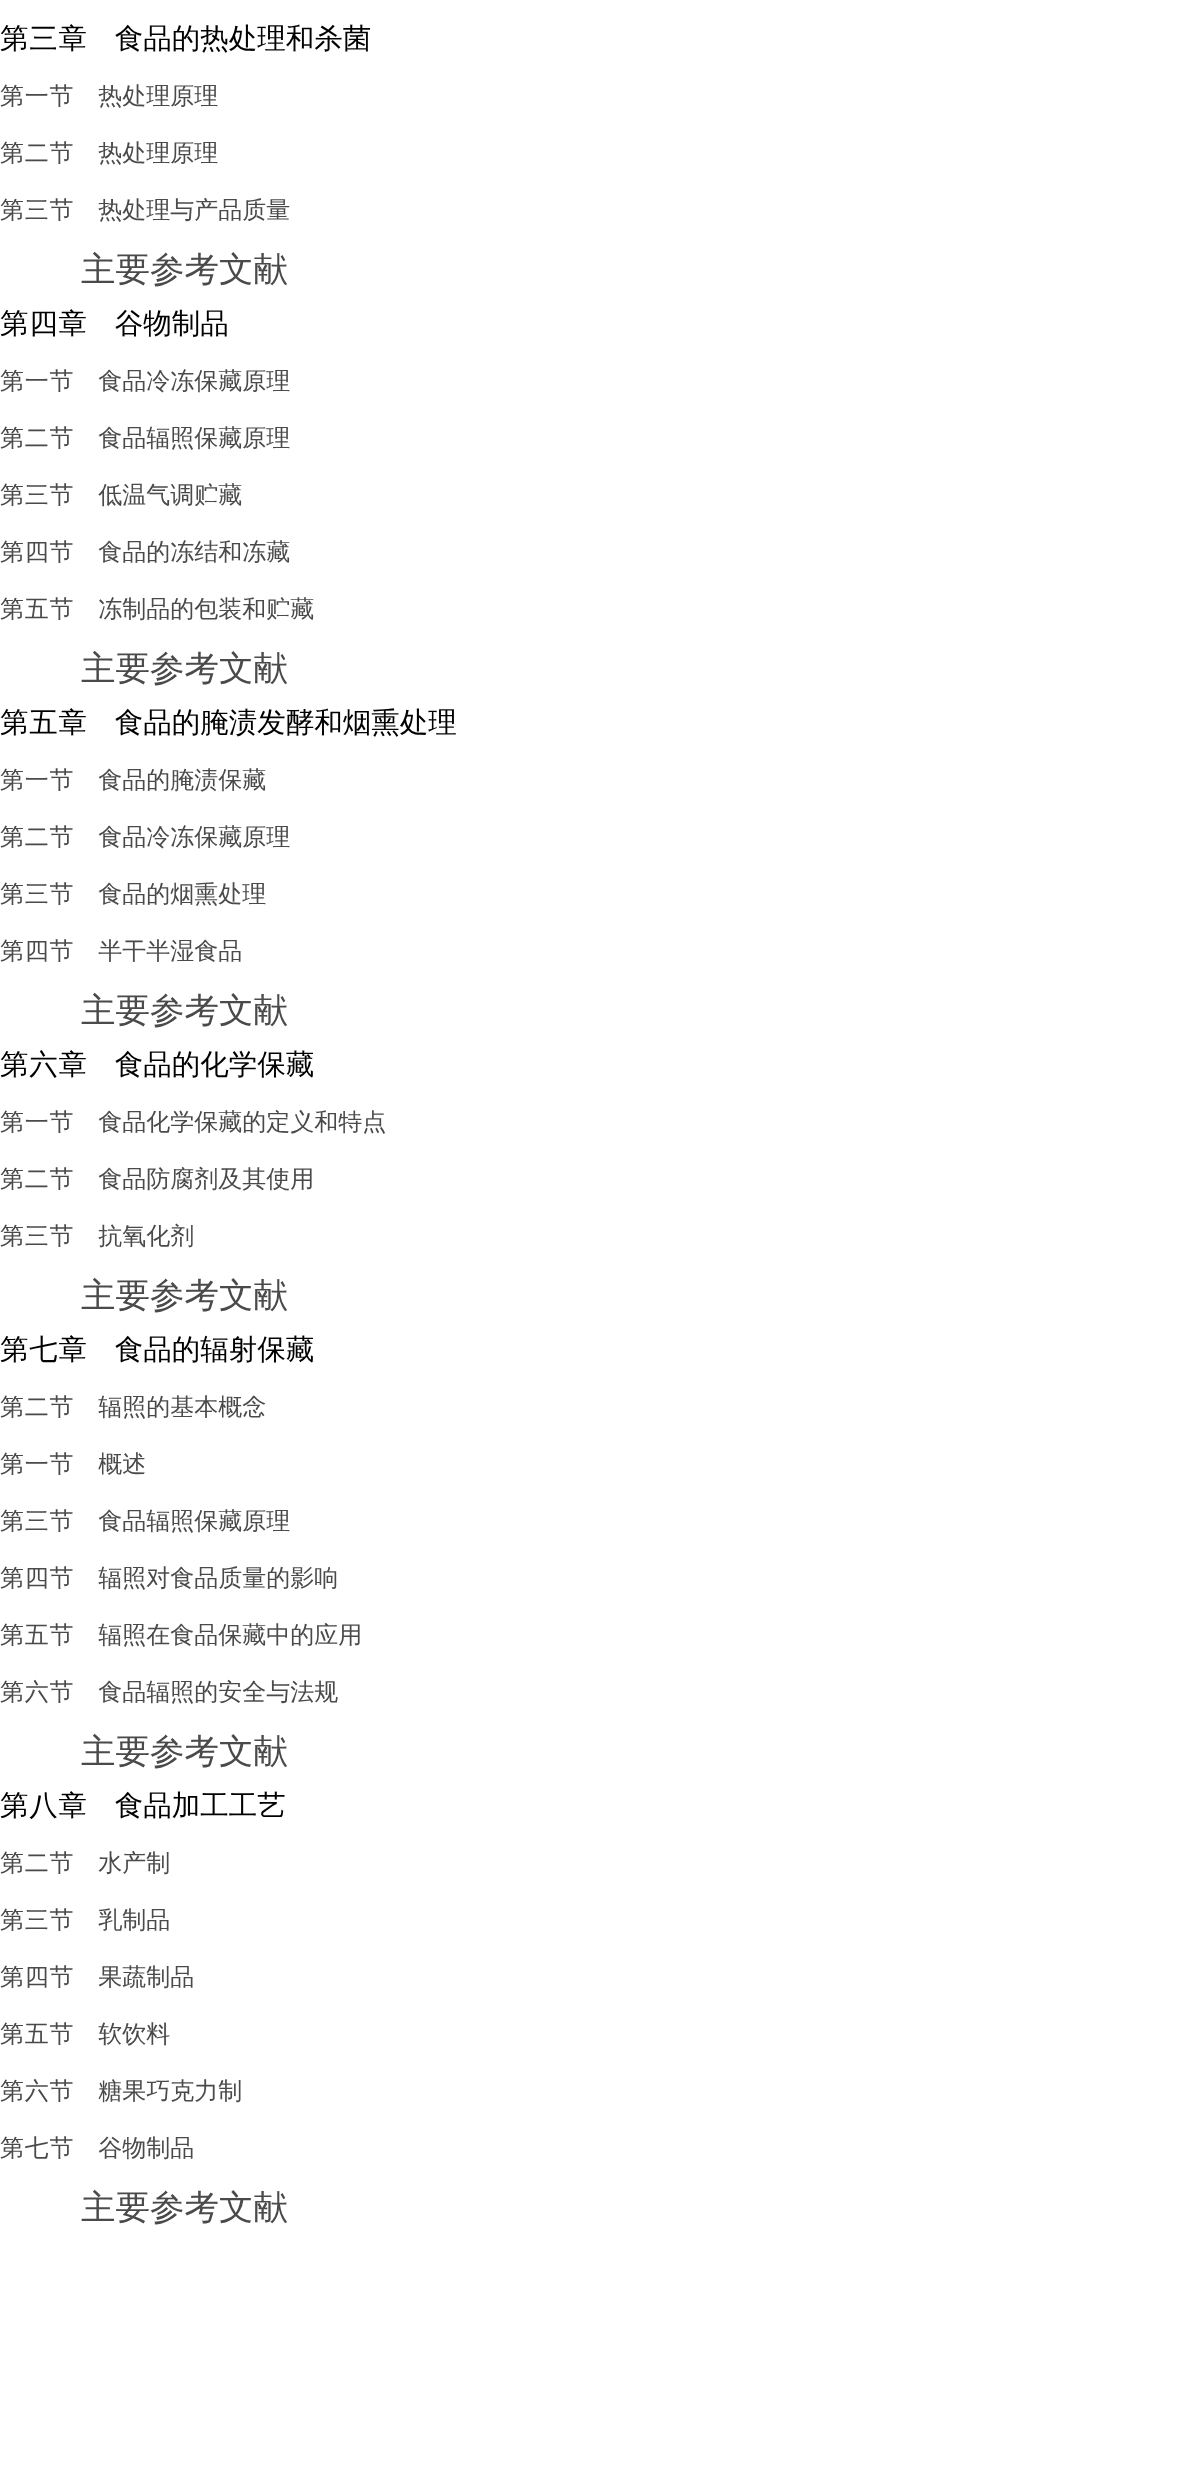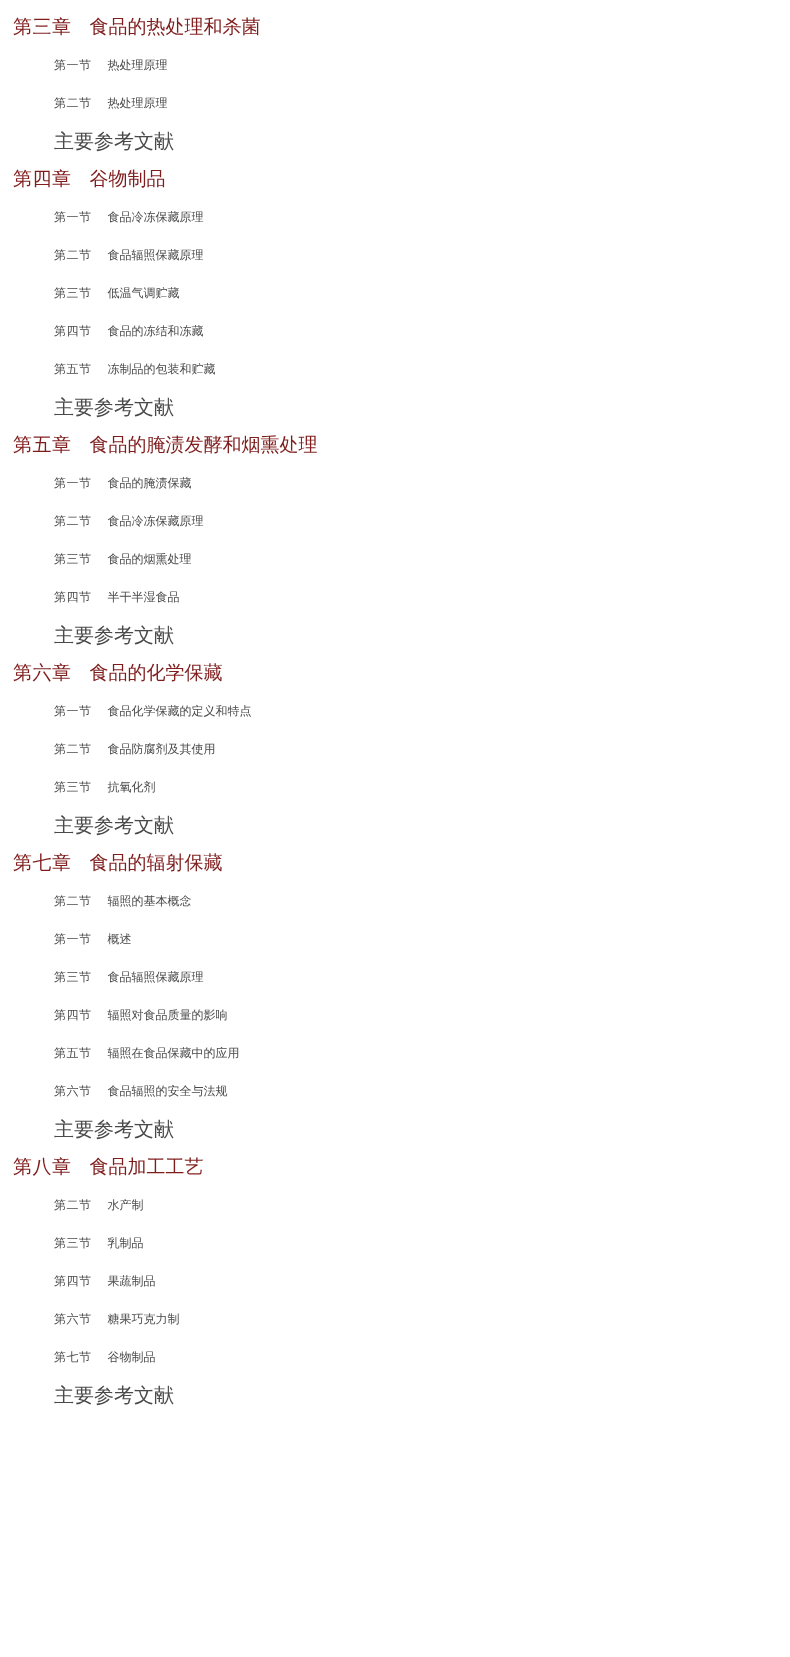--- a/index.html
+++ b/index.html
@@ -15,70 +15,71 @@
     overflow: hidden;
   }
   .toc {
     padding: 8px 0 0 0;
     box-sizing: border-box;
   }
   .chapter-block {
     margin: 0;
   }
   .chapter-title {
-    color: #7f1d1d;
+    color: #000000;
     font-size: 19px;
     line-height: 38px;
     white-space: nowrap;
     font-weight: normal;
-    margin-left: 13px;
   }
   .chapter-title .ch-num {
     letter-spacing: 0.5px;
   }
   .chapter-title .ch-gap {
     display: inline-block;
     width: 18px;
   }
   .section {
     color: #4a4a4a;
-    font-size: 12px;
+    font-size: 16px;
     line-height: 38px;
-    padding-left: 54px;
     white-space: nowrap;
   }
   .section .sec-num {
     letter-spacing: 0.5px;
   }
   .section .sec-gap {
     display: inline-block;
     width: 16px;
   }
   .refs {
     color: #4a4a4a;
-    font-size: 20px;
+    font-size: 23px;
     line-height: 38px;
     padding-left: 54px;
     white-space: nowrap;
   }
 </style>
 </head>
 <body>
 
 <div class="toc">
 
   <div class="chapter-block">
     <div class="chapter-title">
       <span class="ch-num">第三章</span><span class="ch-gap"></span><span>食品的热处理和杀菌</span>
     </div>
     <div class="section">
       <span class="sec-num">第一节</span><span class="sec-gap"></span><span>热处理原理</span>
     </div>
     <div class="section">
       <span class="sec-num">第二节</span><span class="sec-gap"></span><span>热处理原理</span>
+    </div>
+    <div class="section">
+      <span class="sec-num">第三节</span><span class="sec-gap"></span><span>热处理与产品质量</span>
     </div>
     <div class="refs">主要参考文献</div>
   </div>
 
   <div class="chapter-block">
     <div class="chapter-title">
       <span class="ch-num">第四章</span><span class="ch-gap"></span><span>谷物制品</span>
     </div>
     <div class="section">
       <span class="sec-num">第一节</span><span class="sec-gap"></span><span>食品冷冻保藏原理</span>
@@ -165,20 +166,23 @@
     <div class="section">
       <span class="sec-num">第二节</span><span class="sec-gap"></span><span>水产制</span>
     </div>
     <div class="section">
       <span class="sec-num">第三节</span><span class="sec-gap"></span><span>乳制品</span>
     </div>
     <div class="section">
       <span class="sec-num">第四节</span><span class="sec-gap"></span><span>果蔬制品</span>
     </div>
     <div class="section">
+      <span class="sec-num">第五节</span><span class="sec-gap"></span><span>软饮料</span>
+    </div>
+    <div class="section">
       <span class="sec-num">第六节</span><span class="sec-gap"></span><span>糖果巧克力制</span>
     </div>
     <div class="section">
       <span class="sec-num">第七节</span><span class="sec-gap"></span><span>谷物制品</span>
     </div>
     <div class="refs">主要参考文献</div>
   </div>
 
 </div>
 

